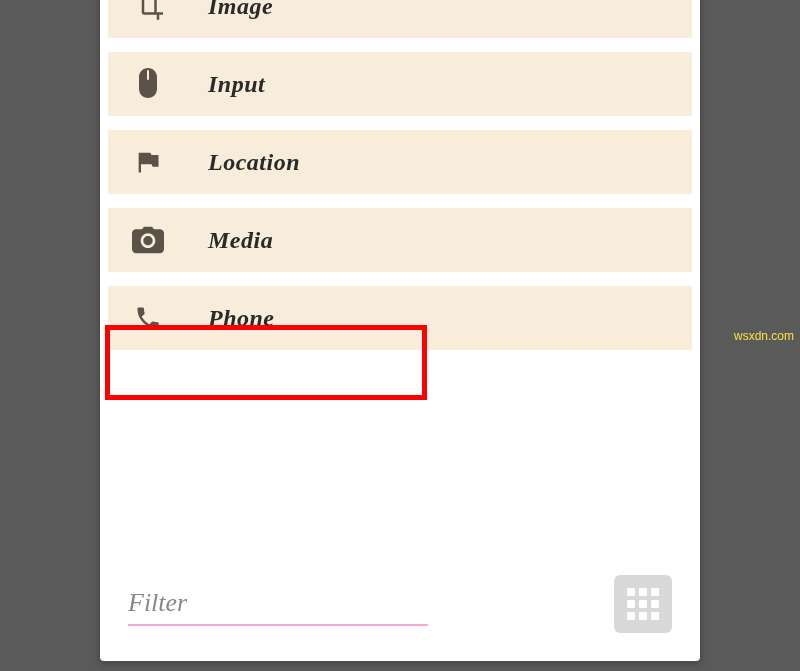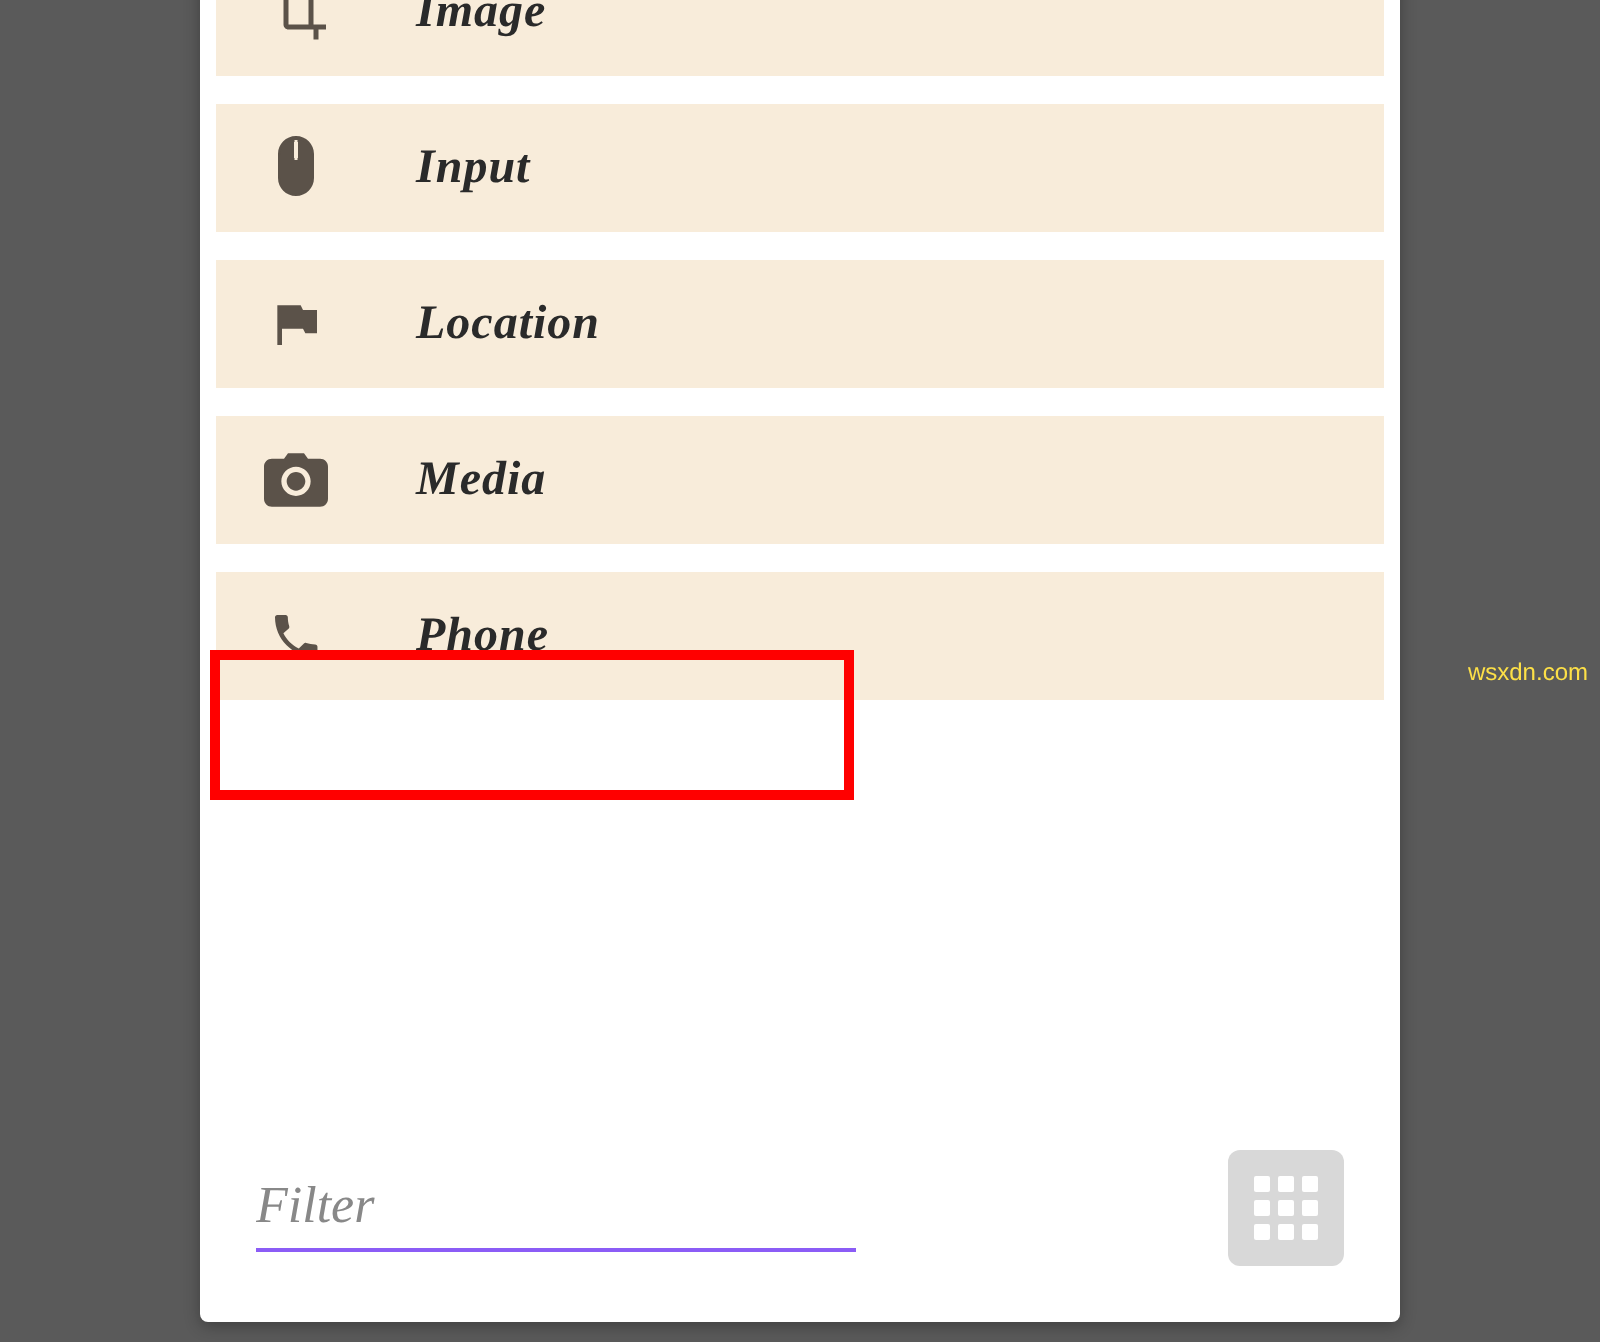--- a/index.html
+++ b/index.html
@@ -64,21 +64,21 @@
       position: absolute;
       bottom: 28px;
       left: 28px;
       right: 28px;
       display: flex;
       align-items: center;
       justify-content: space-between;
     }
     .filter-input {
       border: none;
-      border-bottom: 2px solid #8b5cf6;
+      border-bottom: 2px solid #f9a8d4;
       font-family: 'Segoe Script', 'Comic Sans MS', cursive;
       font-size: 26px;
       font-style: italic;
       color: #888;
       padding: 6px 0;
       width: 300px;
       outline: none;
       background: transparent;
     }
     .filter-input::placeholder {

